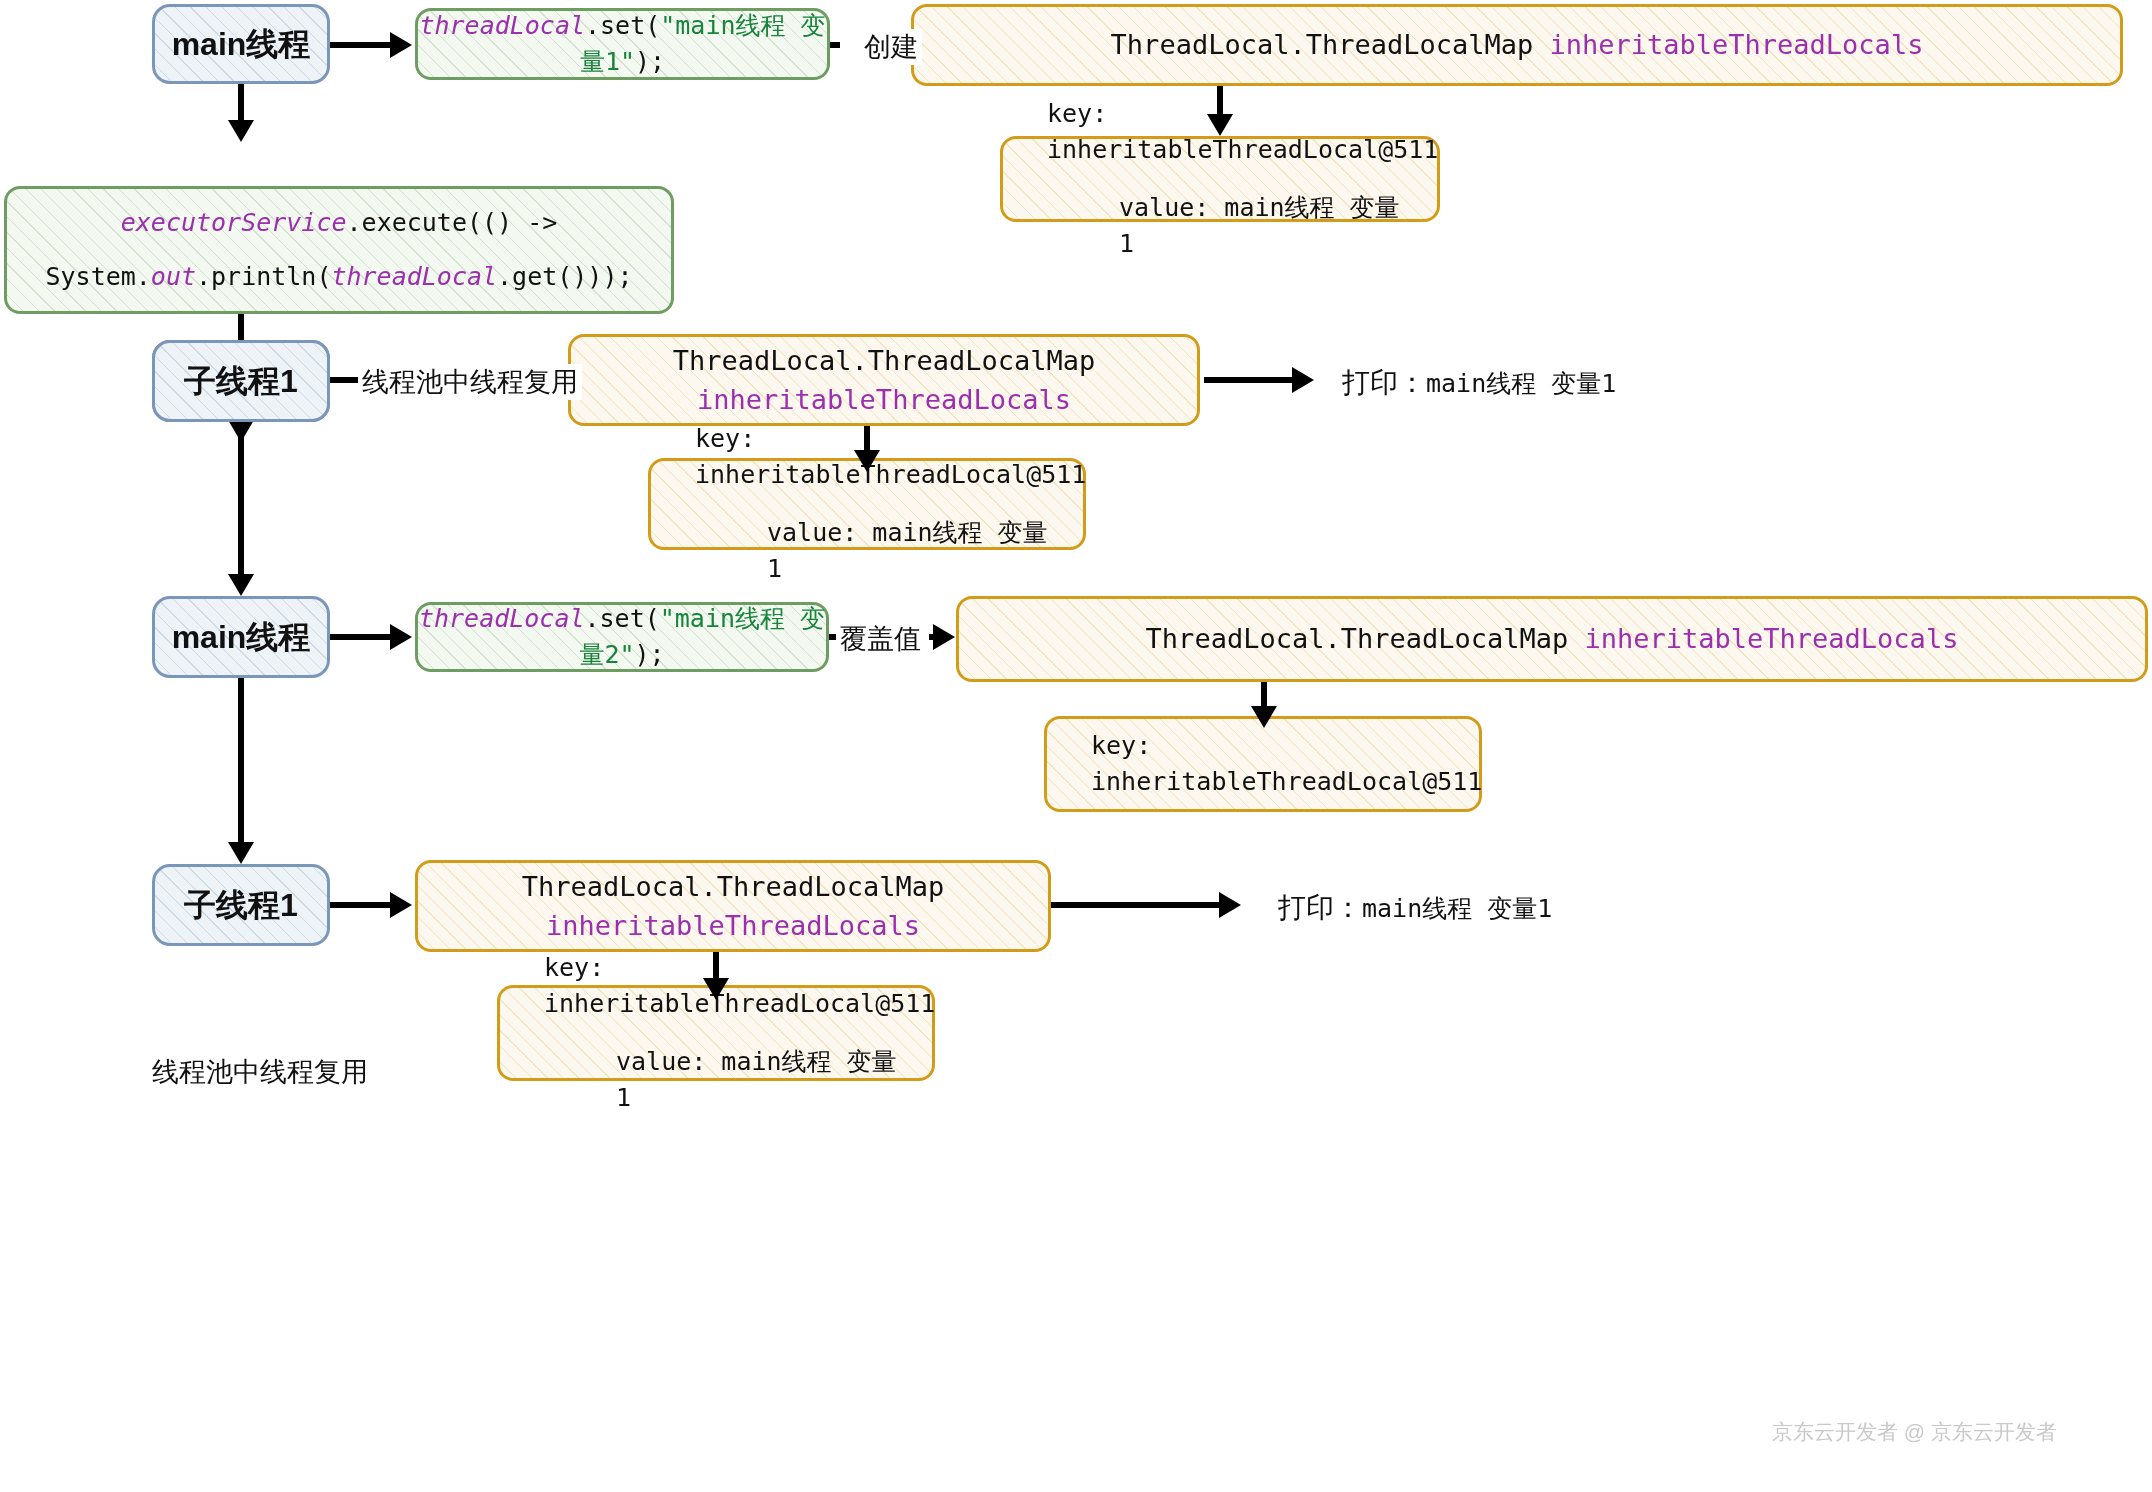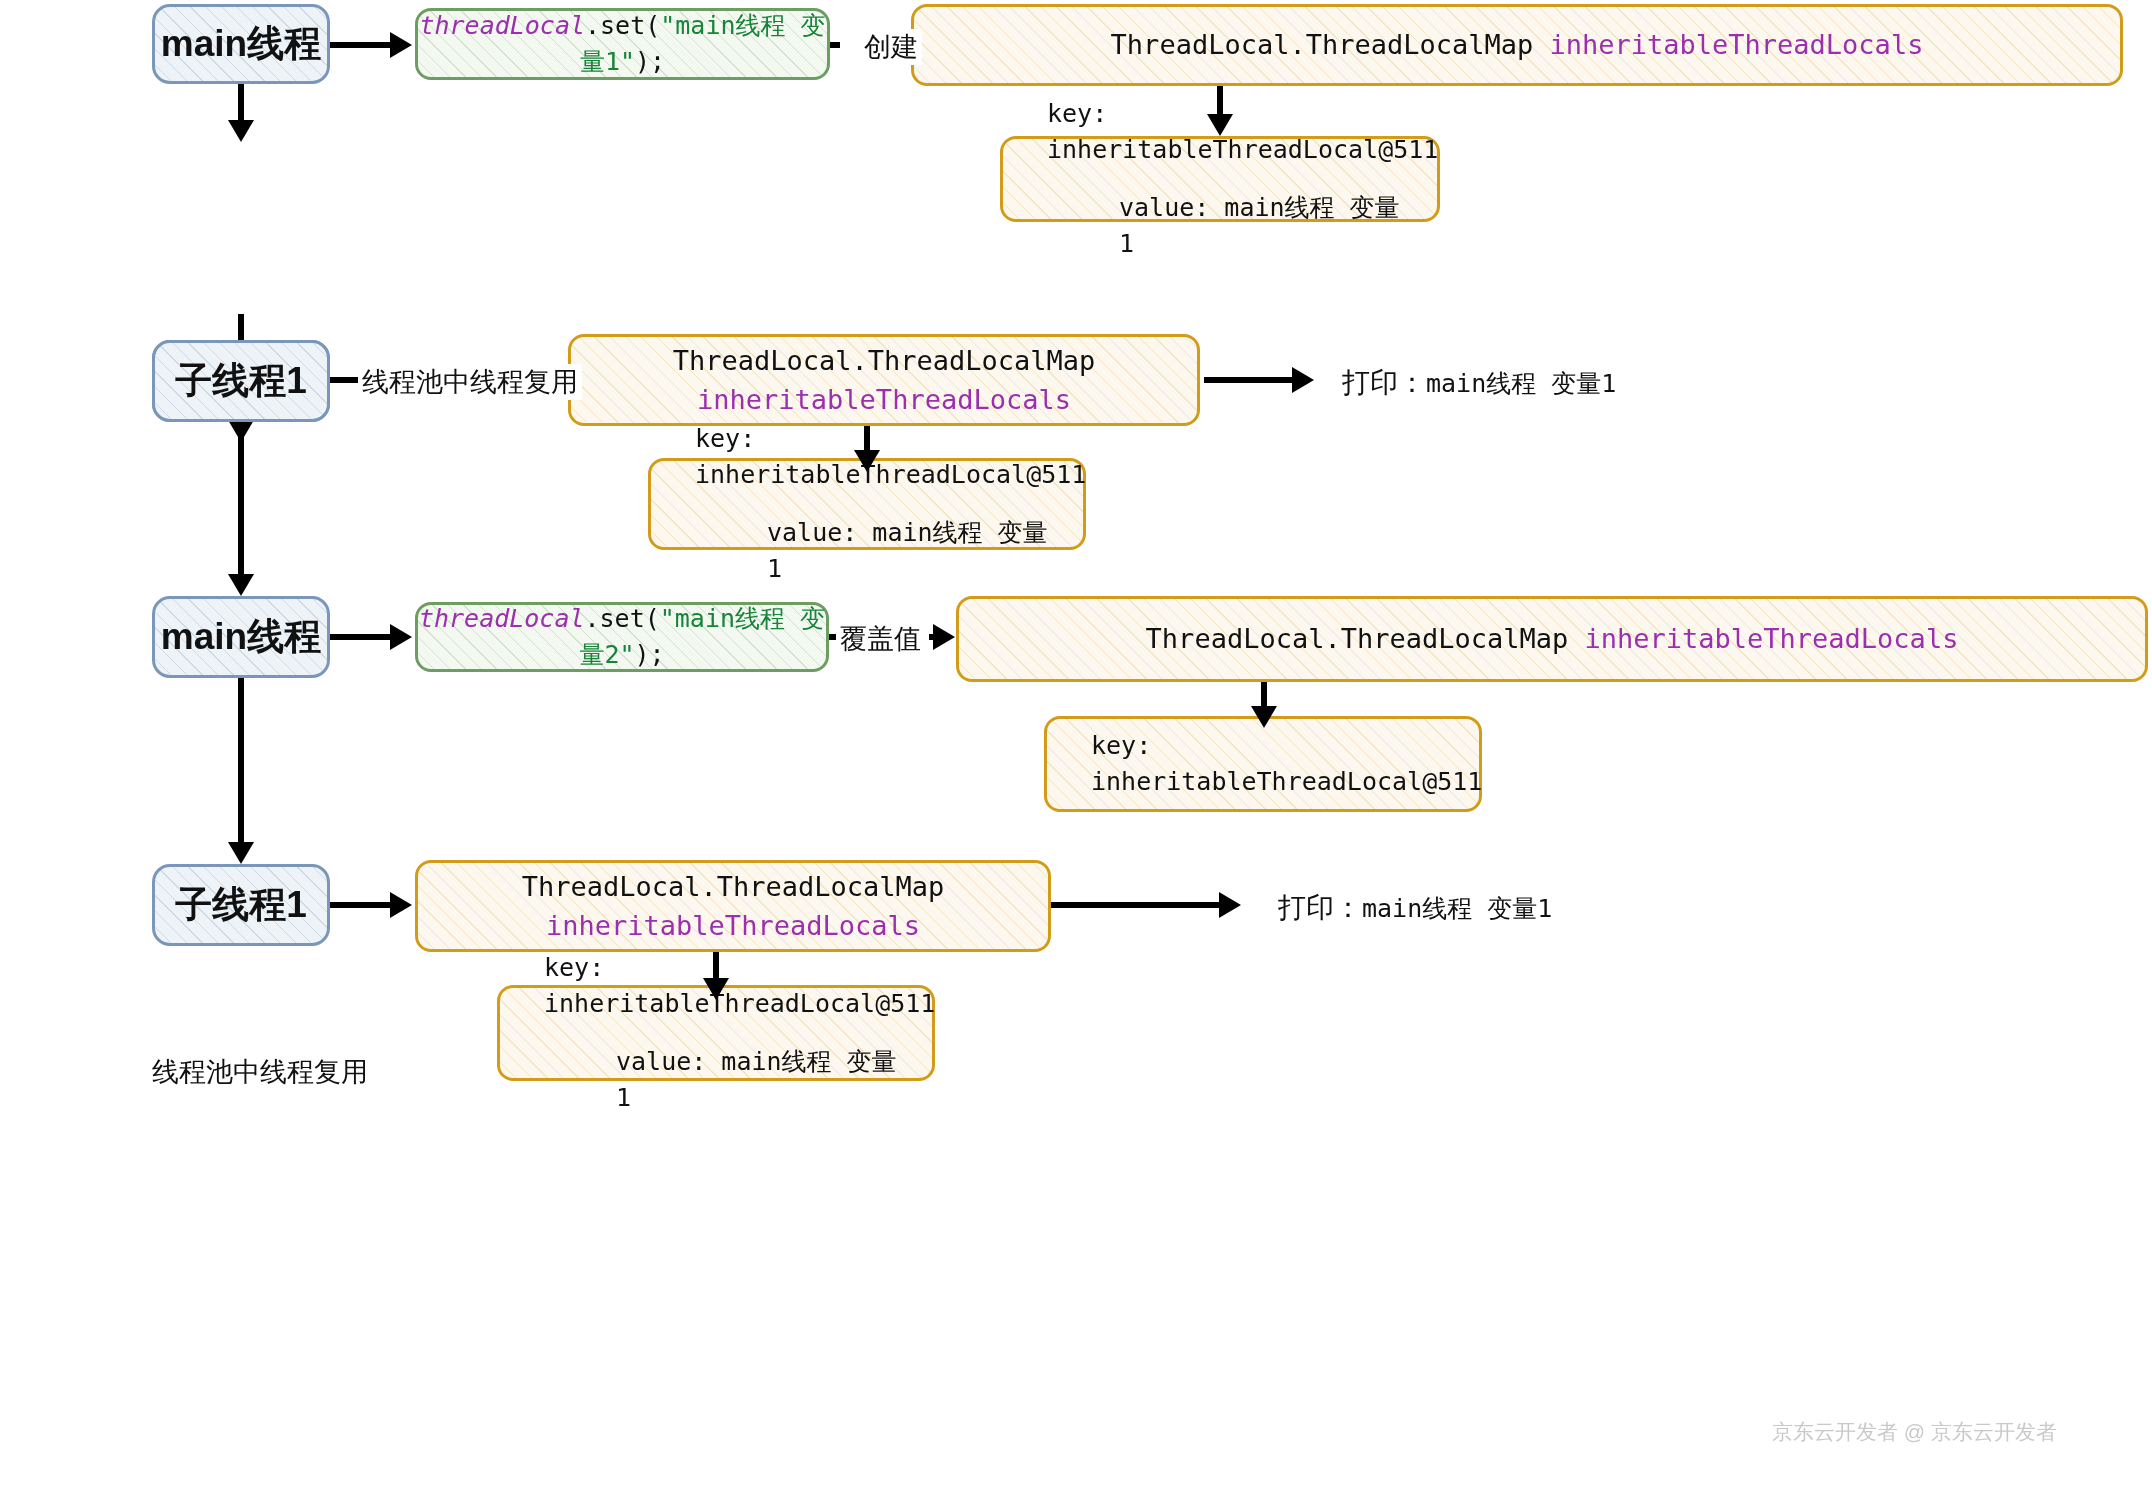--- a/index.html
+++ b/index.html
@@ -33,21 +33,21 @@
   .node.thread{
     border:3px solid #7a96b8;
     background-color:#eef3f8;
     background-image:repeating-linear-gradient(45deg,
         rgba(122,150,184,.28) 0px,
         rgba(122,150,184,.28) 1px,
         rgba(255,255,255,0) 1px,
         rgba(255,255,255,0) 11px);
     border-radius:18px;
     font-weight:bold;
-    font-size:37px;
+    font-size:32px;
     color:#111;
   }
 
   
   .node.code{
     border:3px solid #6e9d62;
     background-color:#f3f8f1;
     background-image:repeating-linear-gradient(45deg,
         rgba(110,157,98,.24) 0px,
         rgba(110,157,98,.24) 1px,
@@ -162,20 +162,28 @@
   <div class="arrow" style="left:1207px; top:86px; width:26px; height:52px;">
     <div class="line" style="left:10px; top:0; width:6px; height:32px;"></div>
     <div class="head down" style="left:0; top:28px;"></div>
   </div>
 
   <div class="arrow" style="left:228px; top:84px; width:26px; height:62px;">
     <div class="line" style="left:10px; top:0; width:6px; height:40px;"></div>
     <div class="head down" style="left:0; top:36px;"></div>
   </div>
 
+  <div class="node code" style="left:4px; top:186px; width:670px; height:128px; padding:4px 10px;">
+    <div style="margin-bottom:18px;">
+      <span class="ident">executorService</span><span class="plain">.execute(() -&gt;</span>
+    </div>
+    <div>
+      <span class="plain">System.</span><span class="ident">out</span><span class="plain">.println(</span><span class="ident">threadLocal</span><span class="plain">.get()));</span>
+    </div>
+  </div>
 
   <div class="arrow" style="left:228px; top:314px; width:26px; height:132px;">
     <div class="line" style="left:10px; top:0; width:6px; height:110px;"></div>
     <div class="head down" style="left:0; top:106px;"></div>
   </div>
   <div class="edge-label" style="left:215px; top:358px;">开启</div>
 
   <div class="node thread" style="left:152px; top:340px; width:178px; height:82px;"></div>
 
   <div class="node thread" style="left:152px; top:340px; width:178px; height:82px; z-index:3;">

